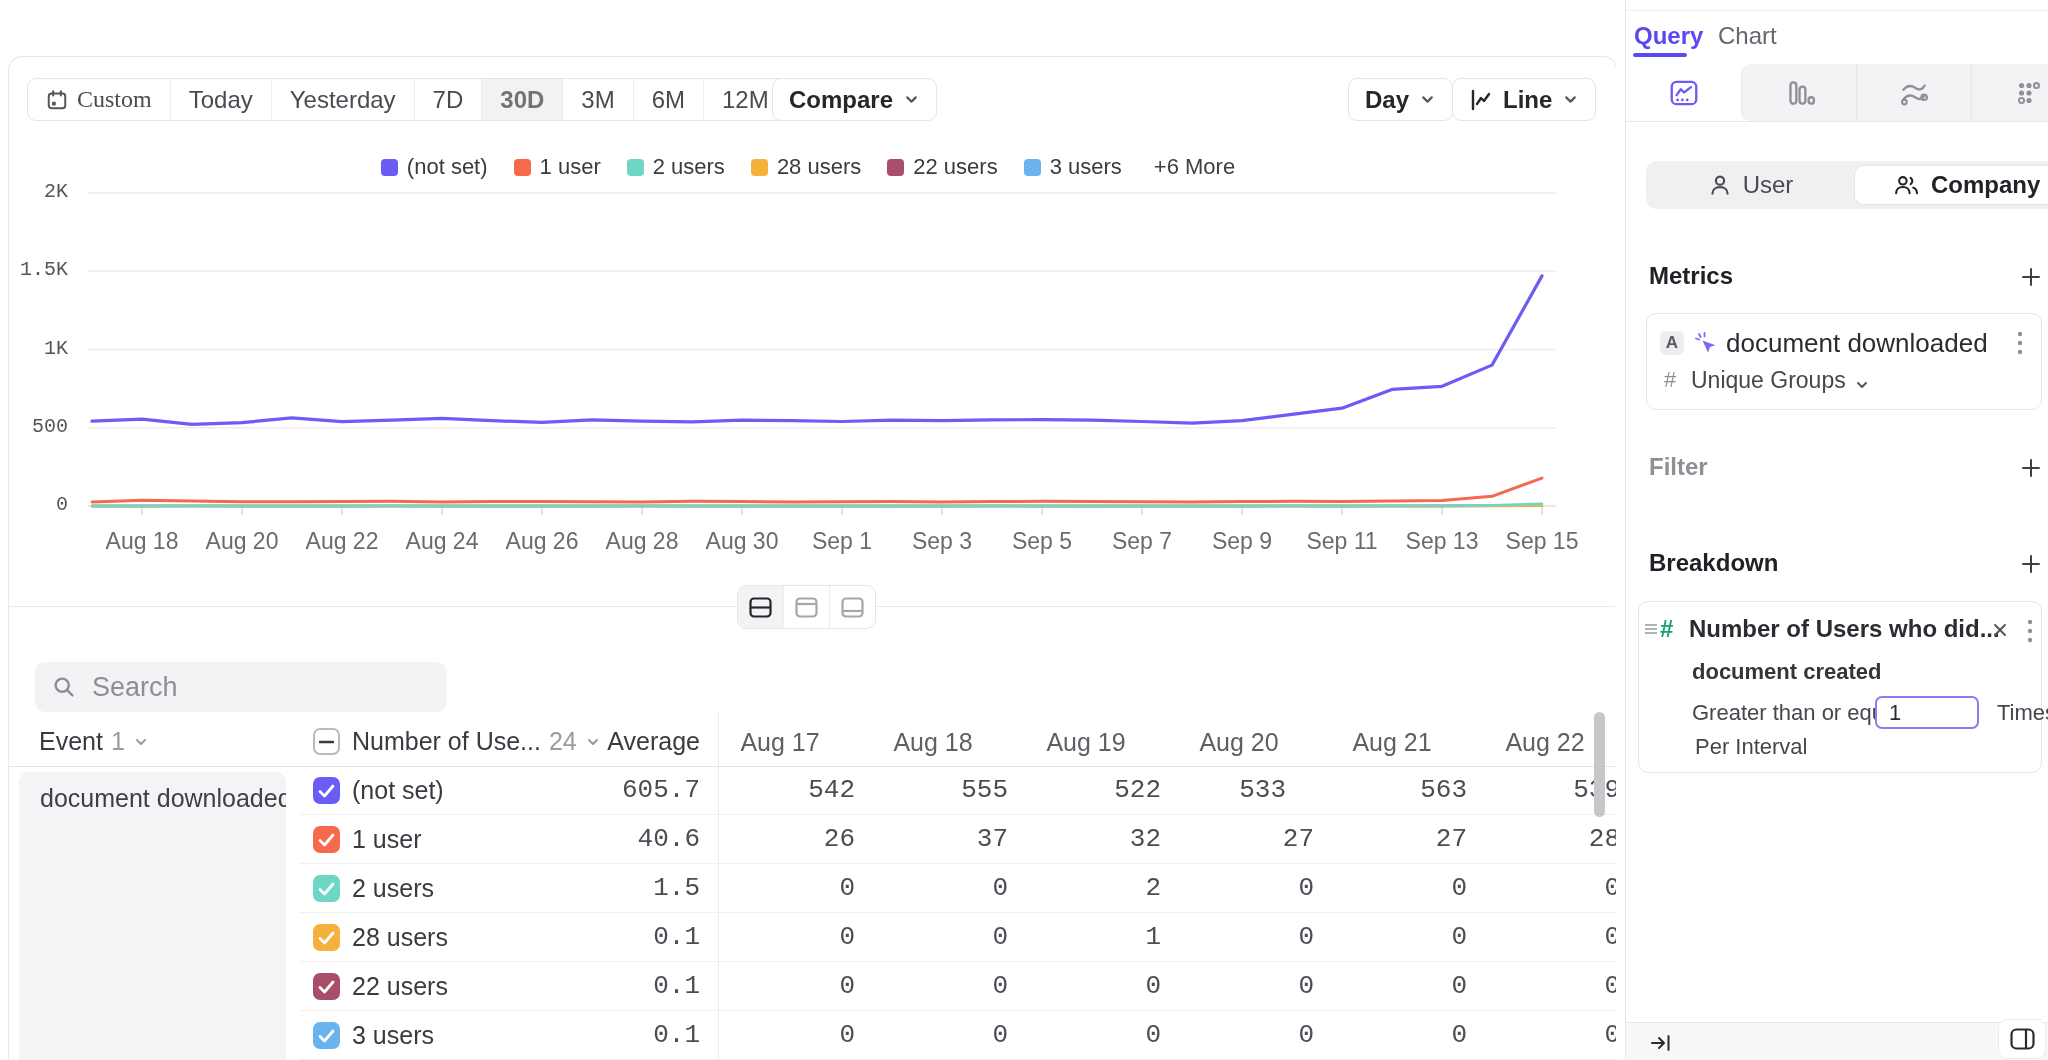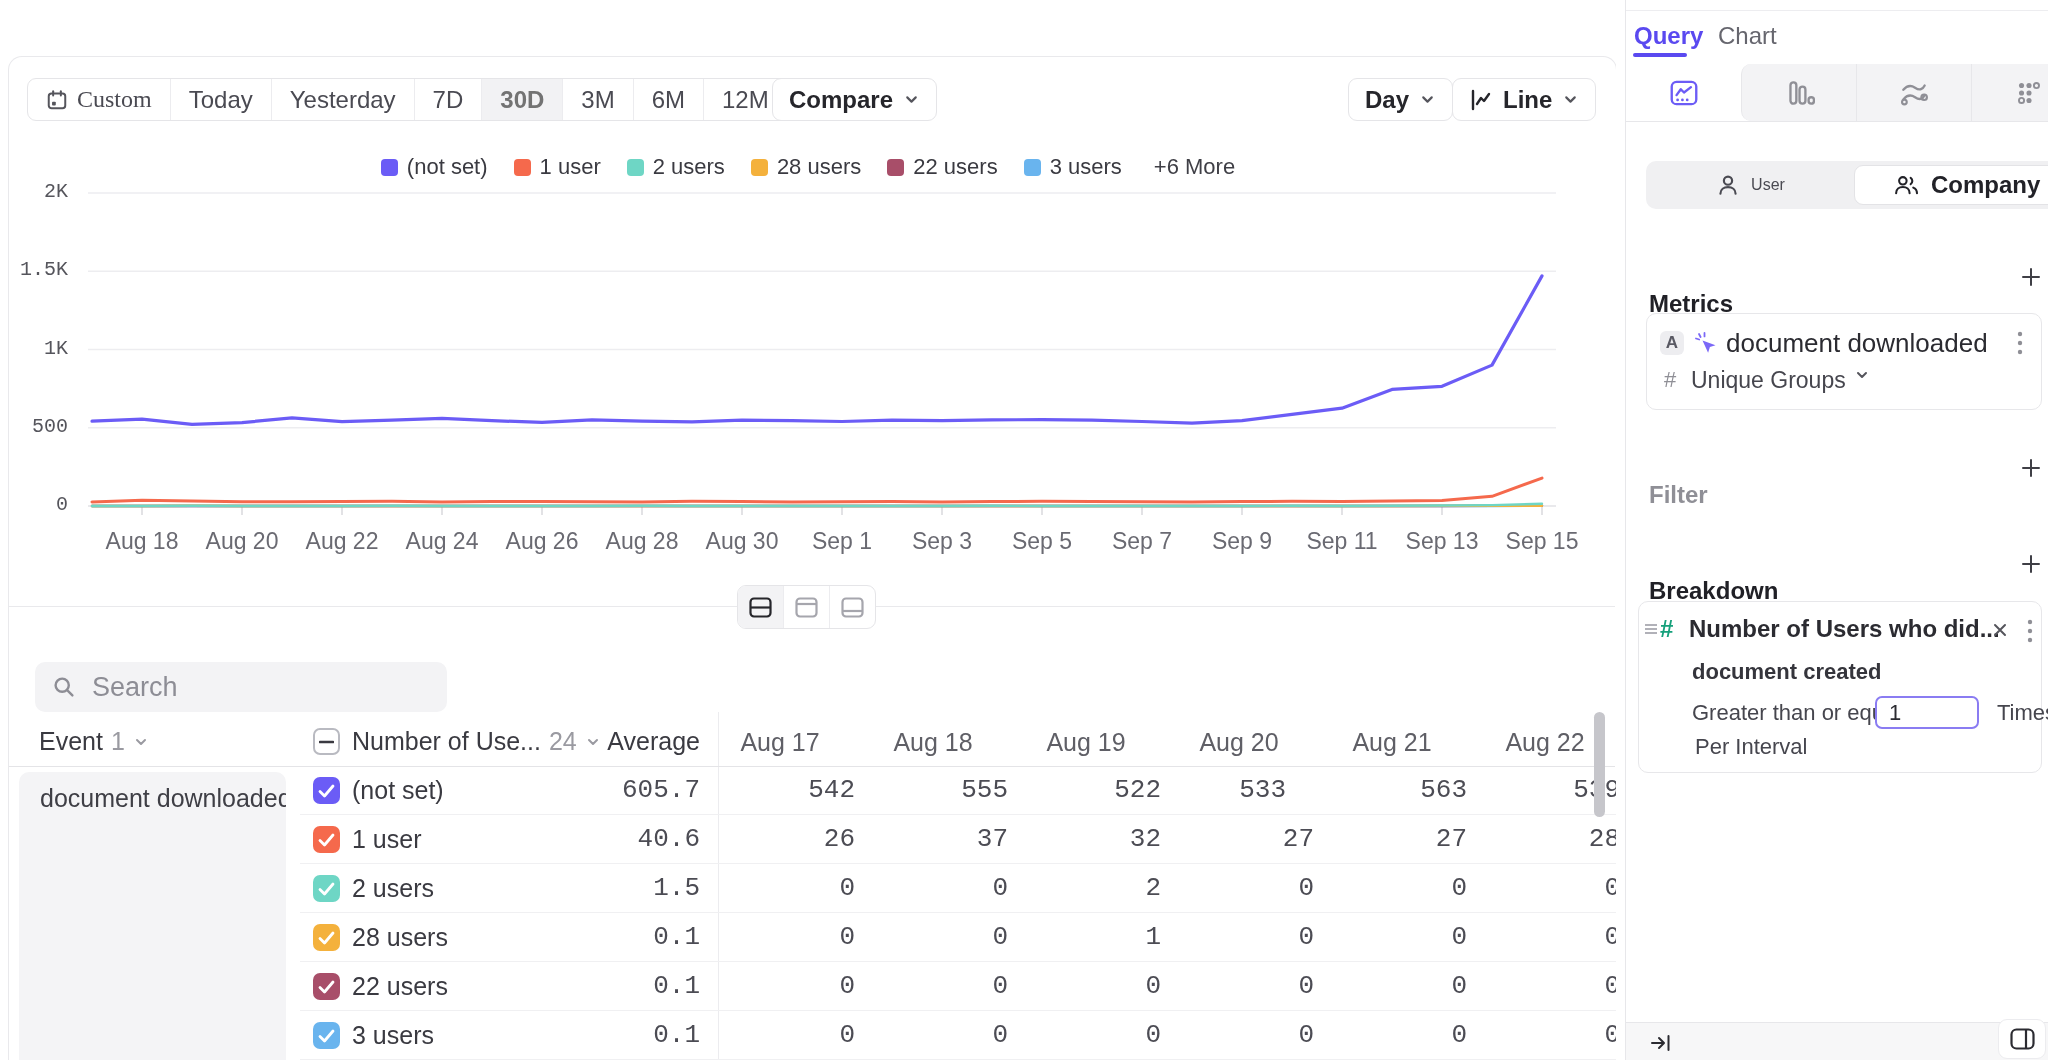--- a/index.html
+++ b/index.html
@@ -77,25 +77,25 @@
   .ptab.inactive{color:#66666e;font-weight:500;}
   .tab-underline{position:absolute;left:7px;top:53px;width:54px;height:4px;border-radius:2px;background:#5a49f0;}
   .icon-row{position:absolute;left:0;top:64px;width:470px;height:58px;display:flex;
             border-bottom:1px solid #e7e7ea;box-sizing:border-box;}
   .icon-cell{width:115px;display:flex;align-items:center;justify-content:center;
              border-left:1px solid #e7e7ea;box-sizing:border-box;}
   .icon-cell:first-child{border-left:none;background:#fff;}
   .icon-cell.gray{background:#f3f3f5;}
   .seg{position:absolute;left:20px;top:161px;width:420px;height:48px;border-radius:10px;background:#f0f0f2;}
   .seg-user{position:absolute;left:0;top:0;width:208px;height:48px;display:flex;align-items:center;
-            justify-content:center;gap:10px;font-size:16px;color:#4a4a52;font-weight:500;}
+            justify-content:center;gap:10px;font-size:24px;color:#4a4a52;font-weight:500;}
   .seg-pill{position:absolute;left:208px;top:4px;width:212px;height:40px;background:#fff;border-radius:9px;
             border:1px solid #e3e3e6;box-sizing:border-box;display:flex;align-items:center;gap:11px;
             padding-left:38px;font-size:24px;color:#222228;font-weight:600;}
-  .sec-head{position:absolute;left:23px;font-size:24px;font-weight:700;color:#202026;line-height:26px;margin-top:28px;}
+  .sec-head{position:absolute;left:23px;font-size:24px;font-weight:700;color:#202026;line-height:26px;}
   .sec-head.muted{color:#8f8f96;font-weight:600;}
   .plus{position:absolute;left:394px;width:22px;height:22px;}
   .pcard{position:absolute;left:20px;width:396px;border:1px solid #e7e7ea;border-radius:10px;
          box-sizing:border-box;background:#fff;}
   .a-badge{position:absolute;left:13px;top:17px;width:24px;height:24px;border-radius:6px;background:#ededf0;
            color:#595963;font-size:17px;font-weight:700;display:flex;align-items:center;justify-content:center;}
   .kebab{position:absolute;width:6px;}
   .hash{font-size:22px;color:#8f8f96;}
   .hash.green{color:#16a07b;font-weight:700;font-size:24px;}
 
@@ -507,21 +507,21 @@
         <path d="M5 2l1.6 3M2 6.5l3.2 1M10.5 1v3.4" fill="none" stroke="#7b68f7" stroke-width="1.8" stroke-linecap="round"></path>
         <path d="M8.5 8.5l13 4.8-5.6 1.7-1.8 5.8z" fill="#7b68f7"></path>
       </svg>
       <div style="position:absolute;left:79px;top:13px;line-height:32px;font-size:26px;font-weight:500;color:#2b2b31;">document downloaded</div>
       <svg class="kebab" style="left:370px;top:16px;" width="6" height="26" viewBox="0 0 6 26">
         <circle cx="3" cy="4" r="2.2" fill="#8f8f96"></circle>
           <circle cx="3" cy="13" r="2.2" fill="#8f8f96"></circle>
         <circle cx="3" cy="22" r="2.2" fill="#8f8f96"></circle>
       </svg>
       <div style="position:absolute;left:17px;top:53px;line-height:26px;" class="hash">#</div>
-      <div style="position:absolute;left:44px;top:53px;line-height:26px;font-size:23px;color:#46464e;display:flex;align-items:flex-start;gap:8px;">
+      <div style="position:absolute;left:44px;top:53px;line-height:26px;font-size:23px;color:#46464e;display:flex;align-items:flex-end;gap:8px;">
         <span>Unique Groups</span>
         <svg width="16" height="16" viewBox="0 0 16 16">
           <path d="M4 6l4 4 4-4" fill="none" stroke="#55555c" stroke-width="2" stroke-linecap="round" stroke-linejoin="round"></path>
         </svg>
       </div>
     </div>
 
     <div class="sec-head muted" style="top:454px;">Filter</div>
     <svg class="plus" style="top:457px;" viewBox="0 0 22 22">
       <path d="M11 3v16M3 11h16" fill="none" stroke="#3f3f46" stroke-width="2" stroke-linecap="round"></path>

